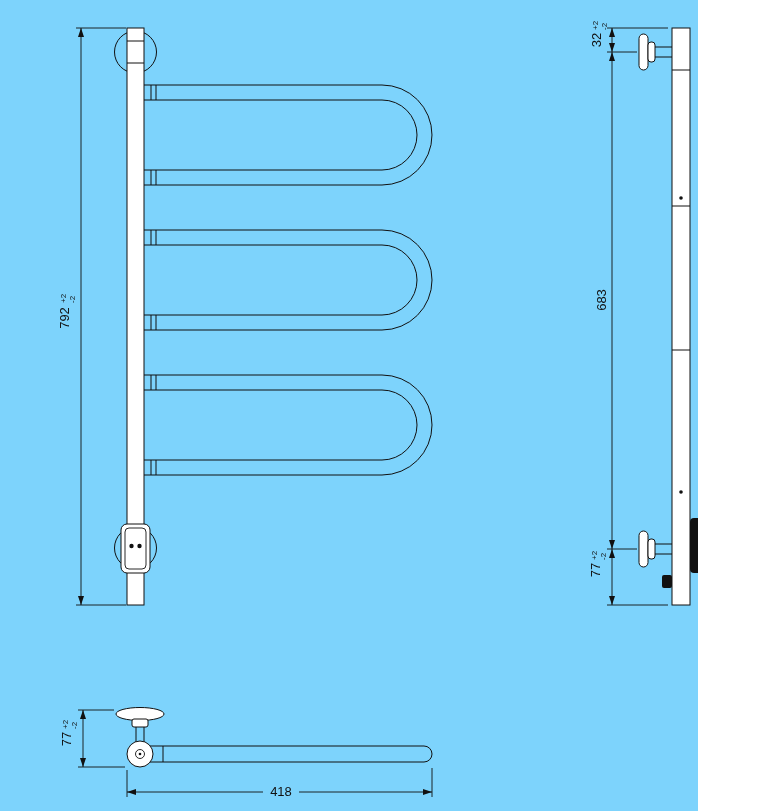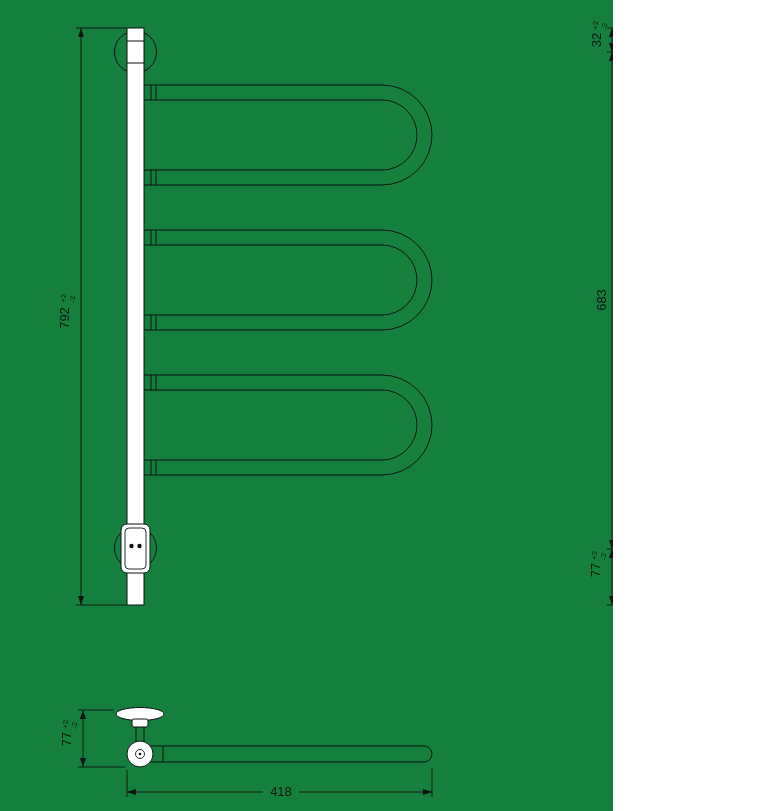--- a/index.html
+++ b/index.html
@@ -1,16 +1,16 @@
 <!DOCTYPE html>
 <html><head>
 <meta charset="utf-8">
 <style>
   html,body{margin:0;padding:0;background:#ffffff;}
-  .canvas{position:relative;width:613px;height:811px;background:#15803d;overflow:hidden;}
+  .canvas{position:relative;width:698px;height:811px;background:#7dd3fc;overflow:hidden;}
   svg{display:block;}
   .ln{stroke:#111;stroke-width:1;fill:none;stroke-linecap:butt;}
   .thin{stroke:#111;stroke-width:0.9;fill:none;}
   .wht{fill:#ffffff;stroke:#111;stroke-width:1;}
   .blk{fill:#111;stroke:none;}
   .dim-text{font-family:"Liberation Sans",sans-serif;font-size:13px;fill:#111;}
   .tol-text{font-family:"Liberation Sans",sans-serif;font-size:8px;fill:#111;}
 </style>
 </head>
 <body>

